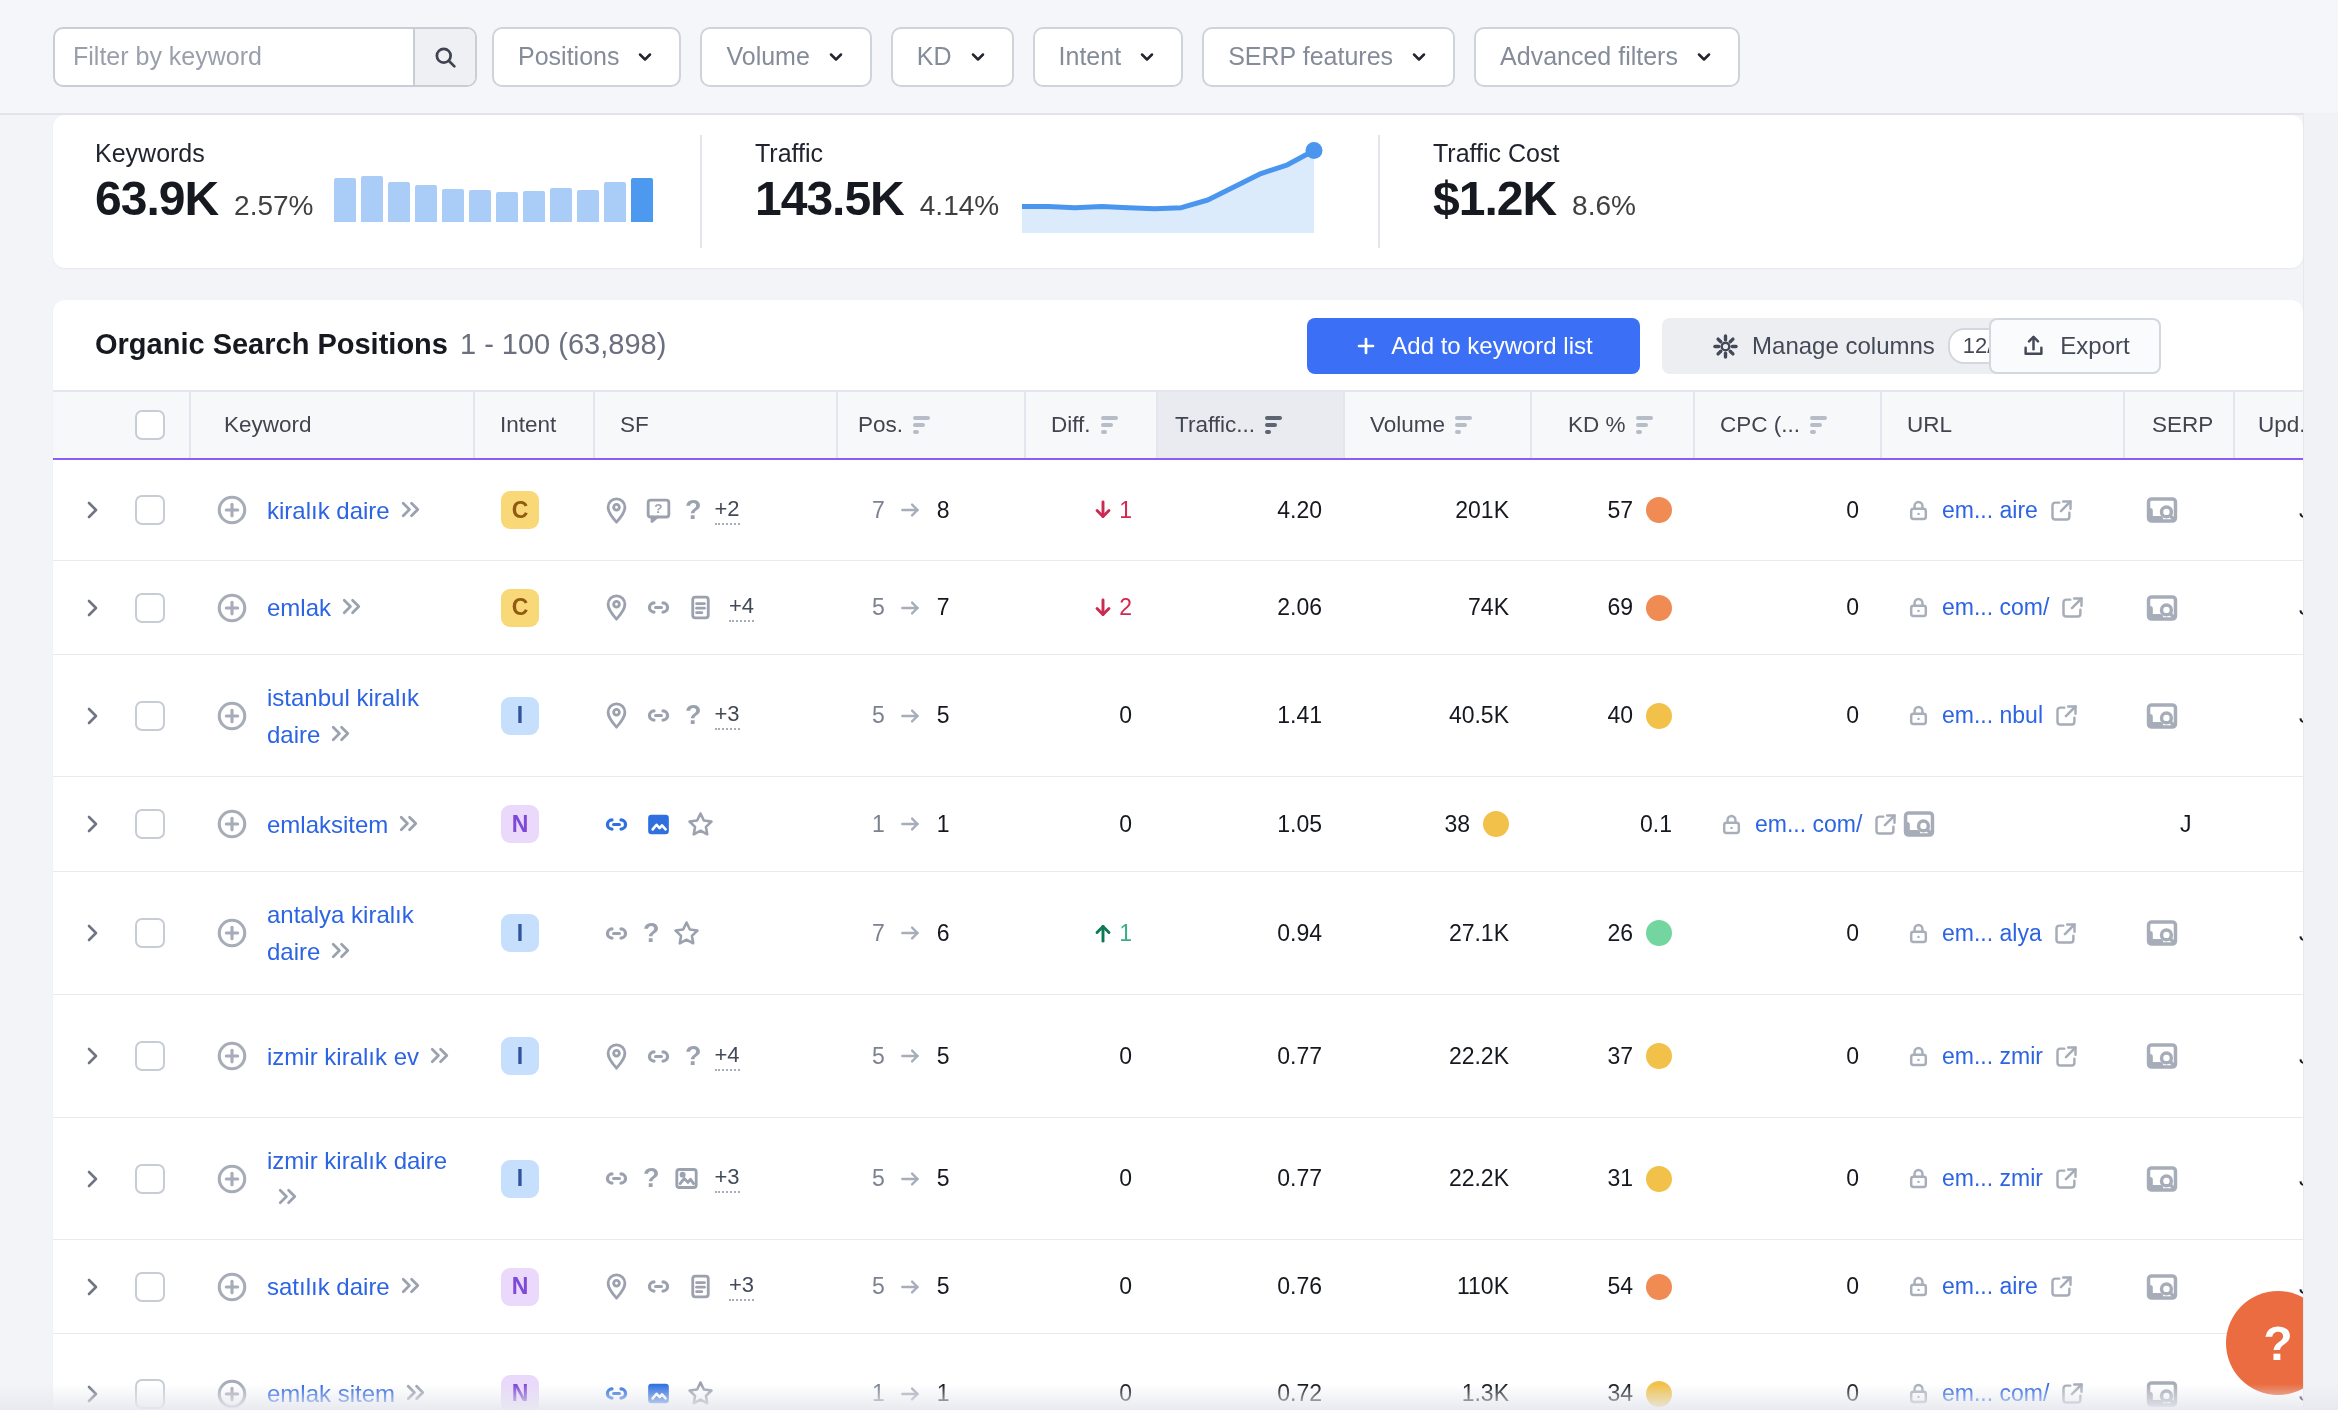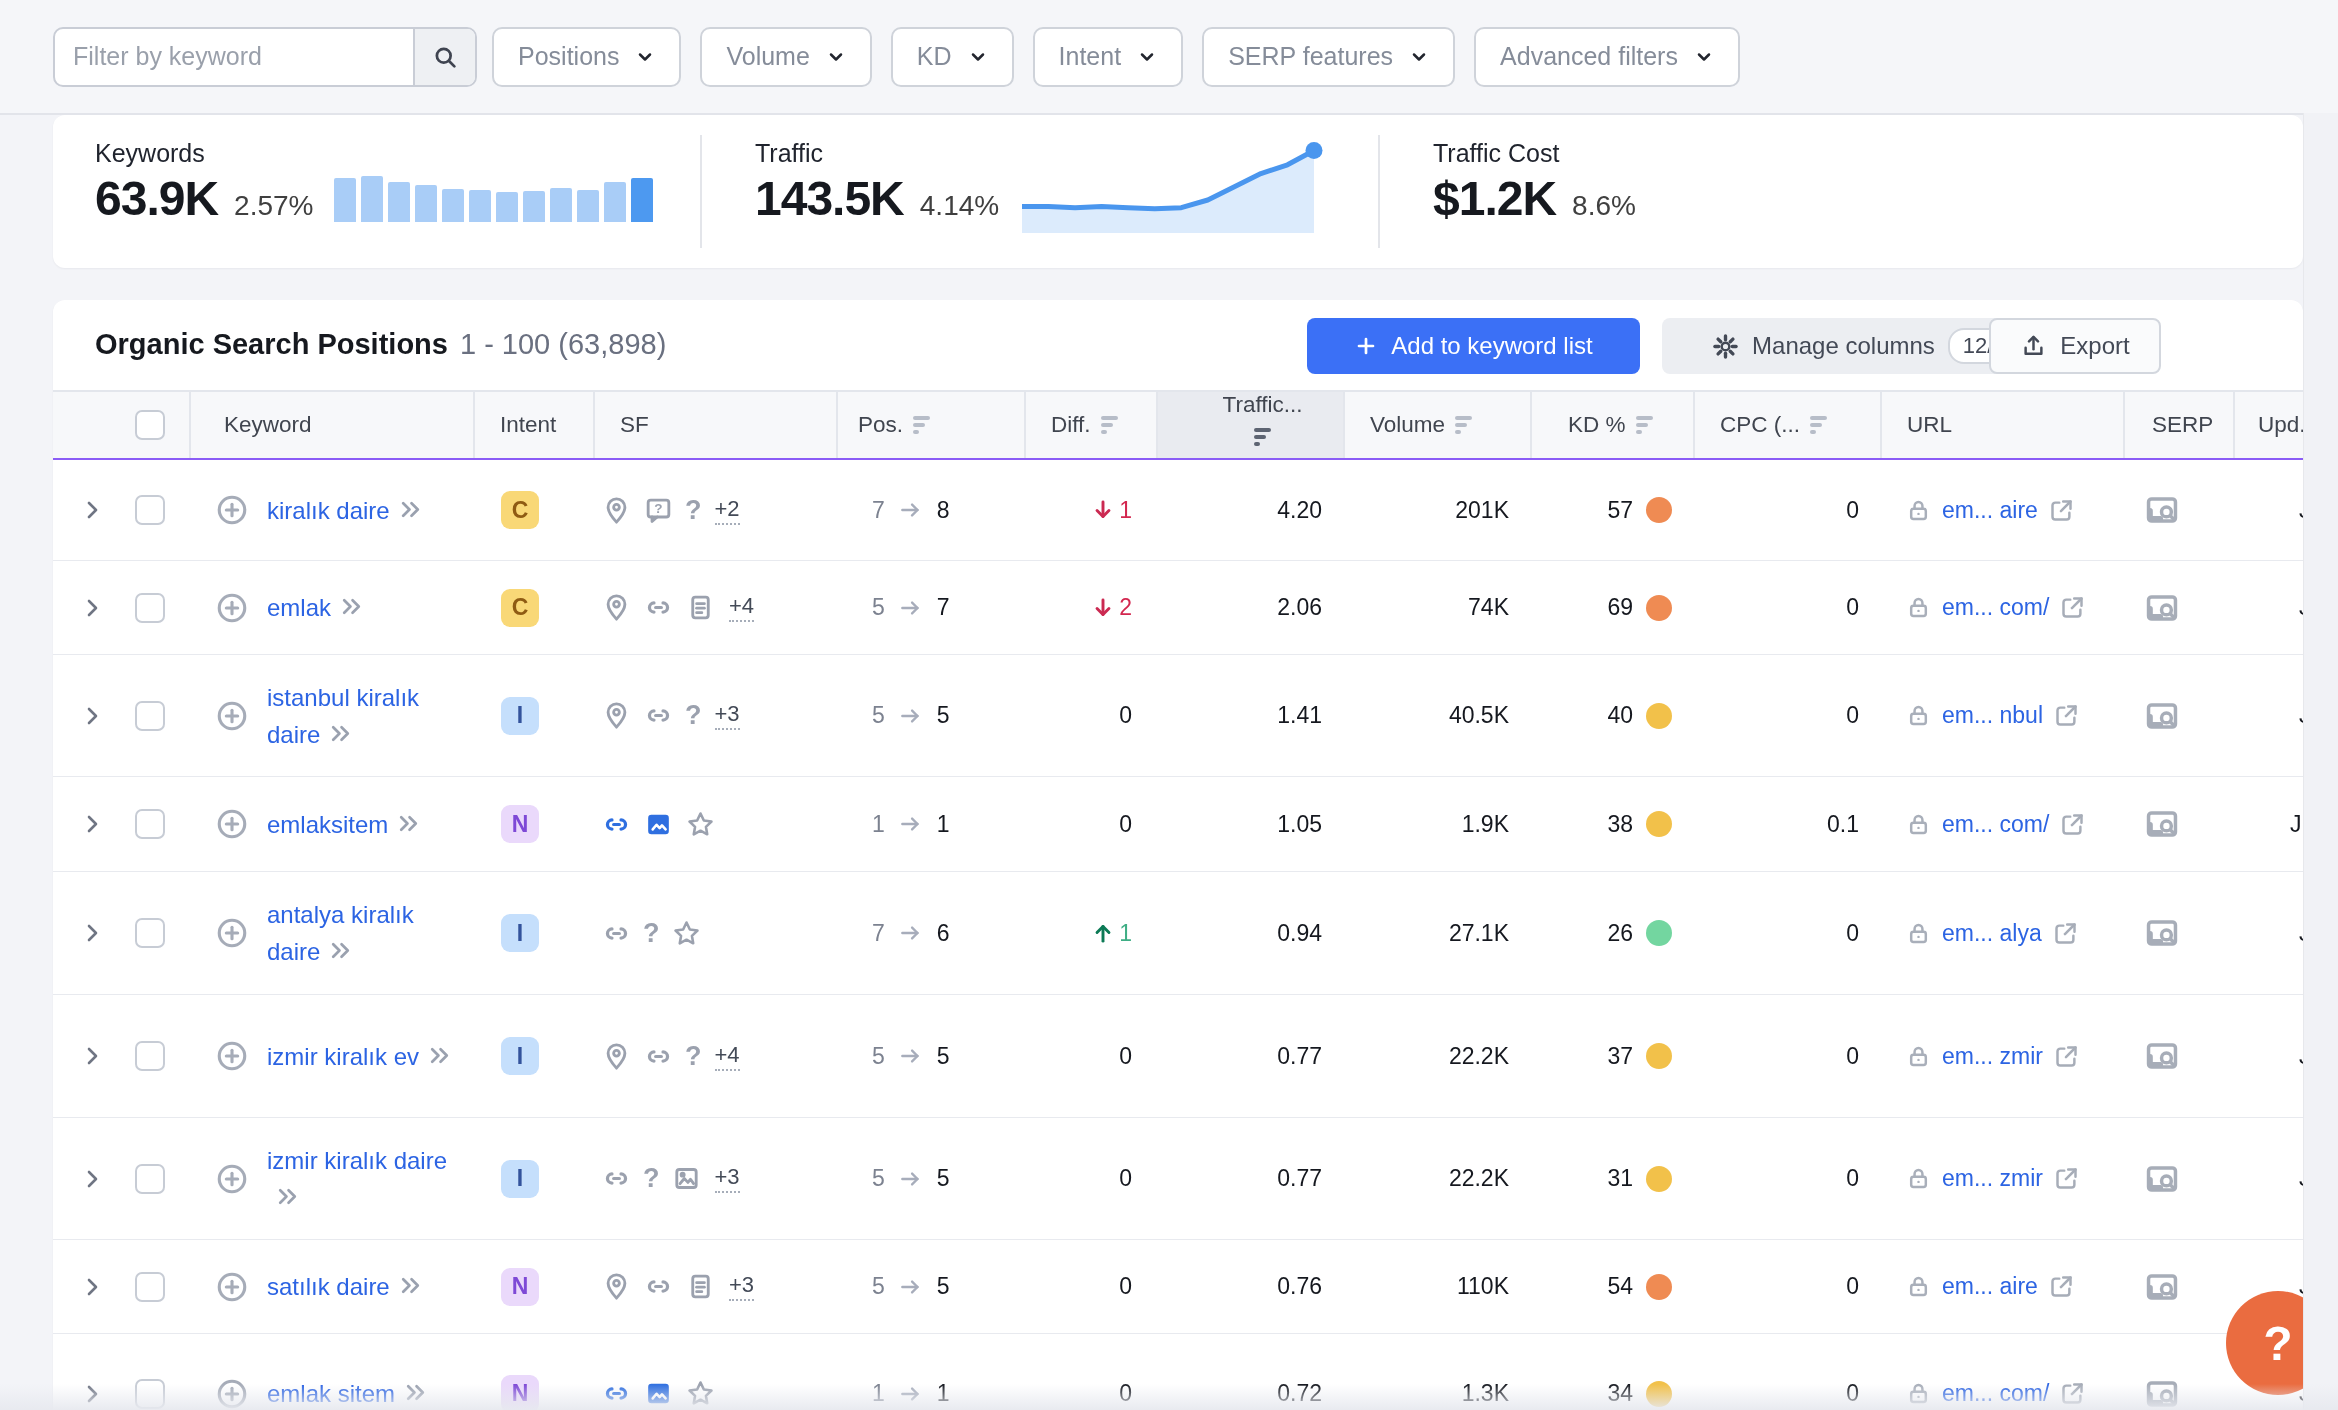--- a/index.html
+++ b/index.html
@@ -55,21 +55,21 @@
   .t-grid{display:grid;grid-template-columns:77px 59px 284px 120px 243px 188px 132px 187px 187px 163px 187px 243px 110px 170px;}
   .thead{height:70px;background:#f7f8fa;border-top:2px solid #e3e6ec;border-bottom:2px solid #8b5cf6;box-sizing:border-box;}
   .th{display:flex;align-items:center;font-size:22.5px;color:#40454f;box-sizing:border-box;gap:10px;}
   .th.bl{border-left:2px solid #e3e6ec;}
   .th.active{background:#e9ebf0;}
   .sort{display:flex;flex-direction:column;gap:3.5px;}
   .sort i{display:block;height:3.5px;border-radius:2px;background:#b7bdc8;}
   .sort i:nth-child(1){width:17px;}.sort i:nth-child(2){width:12px;}.sort i:nth-child(3){width:6px;}
   .th.active .sort i{background:#5d6472;}
   .h-keyword{padding-left:33px;}.h-intent{padding-left:25px;}.h-sf{padding-left:25px;}
-  .h-pos{padding-left:20px;}.h-diff{padding-left:25px;}.h-traffic{padding-left:24px;flex-direction:column;}
+  .h-pos{padding-left:20px;}.h-diff{padding-left:25px;}.h-traffic{padding-left:17px;}
   .h-volume{padding-left:25px;}.h-kd{padding-left:36px;}.h-cpc{padding-left:25px;}
   .h-url{padding-left:25px;}.h-serp{padding-left:27px;}.h-upd{padding-left:23px;}
 
   .trow{border-bottom:1.5px solid #e8eaef;box-sizing:border-box;}
   .cell{display:flex;align-items:center;box-sizing:border-box;font-size:23px;color:#15181f;min-width:0;}
   .c-expand{justify-content:center;color:#6f7583;cursor:pointer;}
   .checkbox{width:30px;height:30px;border:2px solid #c7ccd5;border-radius:7px;background:#fff;
     box-sizing:border-box;margin-left:5px;cursor:pointer;flex:none;}
   .c-keyword{padding-left:26px;gap:18px;}
   .kw-text{max-width:188px;font-size:24px;line-height:37px;color:#2c64e3;cursor:pointer;}
@@ -704,21 +704,20 @@
                 <line x1="4" y1="12" x2="18" y2="12"></line>
                 <path d="M13 7l5 5-5 5"></path>
               </svg>
             </span>
             <span>1</span>
           </div>
           <div class="cell c-diff">
             <span>0</span>
           </div>
           <div class="cell num-r">1.05</div>
-          <div class="cell num-r">1.9K</div>
           <div class="cell c-kd">
             <span>38</span>
             <span class="kd-dot" style="background: rgb(242, 193, 74);"></span>
           </div>
           <div class="cell num-r">0.1</div>
           <div class="cell c-url">
             <span class="icon">
               <svg width="27" height="27" viewBox="0 0 24 24" fill="none" stroke="#a9afba" stroke-width="2.2" stroke-linecap="round" stroke-linejoin="round">
                 <rect x="5.5" y="10.5" width="13" height="9" rx="2"></rect>
                 <path d="M8.5 10.5V8a3.5 3.5 0 0 1 7 0v2.5"></path>

